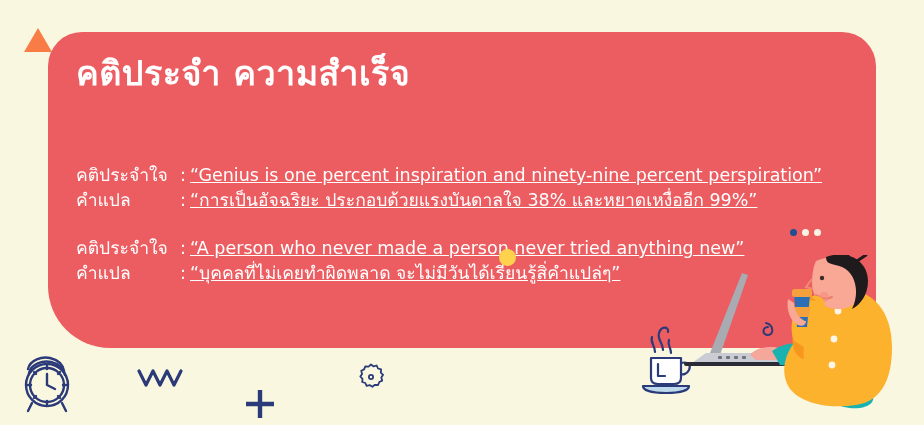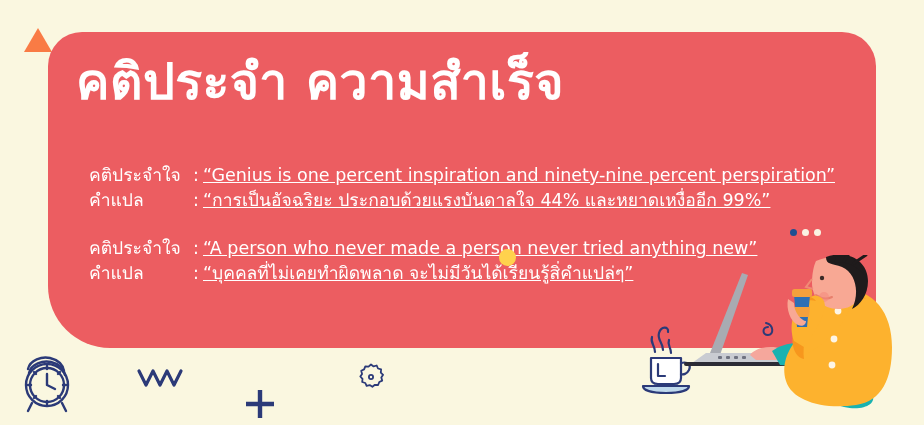--- a/index.html
+++ b/index.html
@@ -49,21 +49,21 @@
     height: 316px;
     background: #ec5d61;
     border-radius: 34px 34px 0 62px;
   }
 
   .card-title {
     position: absolute;
     left: 28px;
     top: 22px;
     color: #ffffff;
-    font-size: 50px;
+    font-size: 34px;
     font-weight: bold;
     letter-spacing: 0.5px;
     line-height: 1.12;
     white-space: nowrap;
   }
 
   .quote-block {
     position: absolute;
     left: 28px;
     color: #ffffff;
@@ -74,21 +74,20 @@
   .quote-block.first { top: 131px; }
   .quote-block.second { top: 204px; }
 
   .q-row {
     display: flex;
     align-items: baseline;
   }
   .q-label {
     display: inline-block;
     min-width: 104px;
-    margin-left: 13px;
   }
   .q-colon {
     display: inline-block;
     width: 10px;
   }
   .q-text { display: inline-block; text-decoration: underline; }
 
   
   .dots {
     position: absolute;
@@ -147,21 +146,21 @@
 
     <div class="quote-block first">
       <div class="q-row">
         <span class="q-label">คติประจำใจ</span>
         <span class="q-colon">:</span>
         <span class="q-text">“Genius is one percent inspiration and ninety-nine percent perspiration”</span>
       </div>
       <div class="q-row">
         <span class="q-label">คำแปล</span>
         <span class="q-colon">:</span>
-        <span class="q-text">“การเป็นอัจฉริยะ ประกอบด้วยแรงบันดาลใจ 44% และหยาดเหงื่ออีก 99%”</span>
+        <span class="q-text">“การเป็นอัจฉริยะ ประกอบด้วยแรงบันดาลใจ 38% และหยาดเหงื่ออีก 99%”</span>
       </div>
     </div>
 
     <div class="quote-block second">
       <div class="q-row">
         <span class="q-label">คติประจำใจ</span>
         <span class="q-colon">:</span>
         <span class="q-text">“A person who never made a person never tried anything new”</span>
       </div>
       <div class="q-row">

